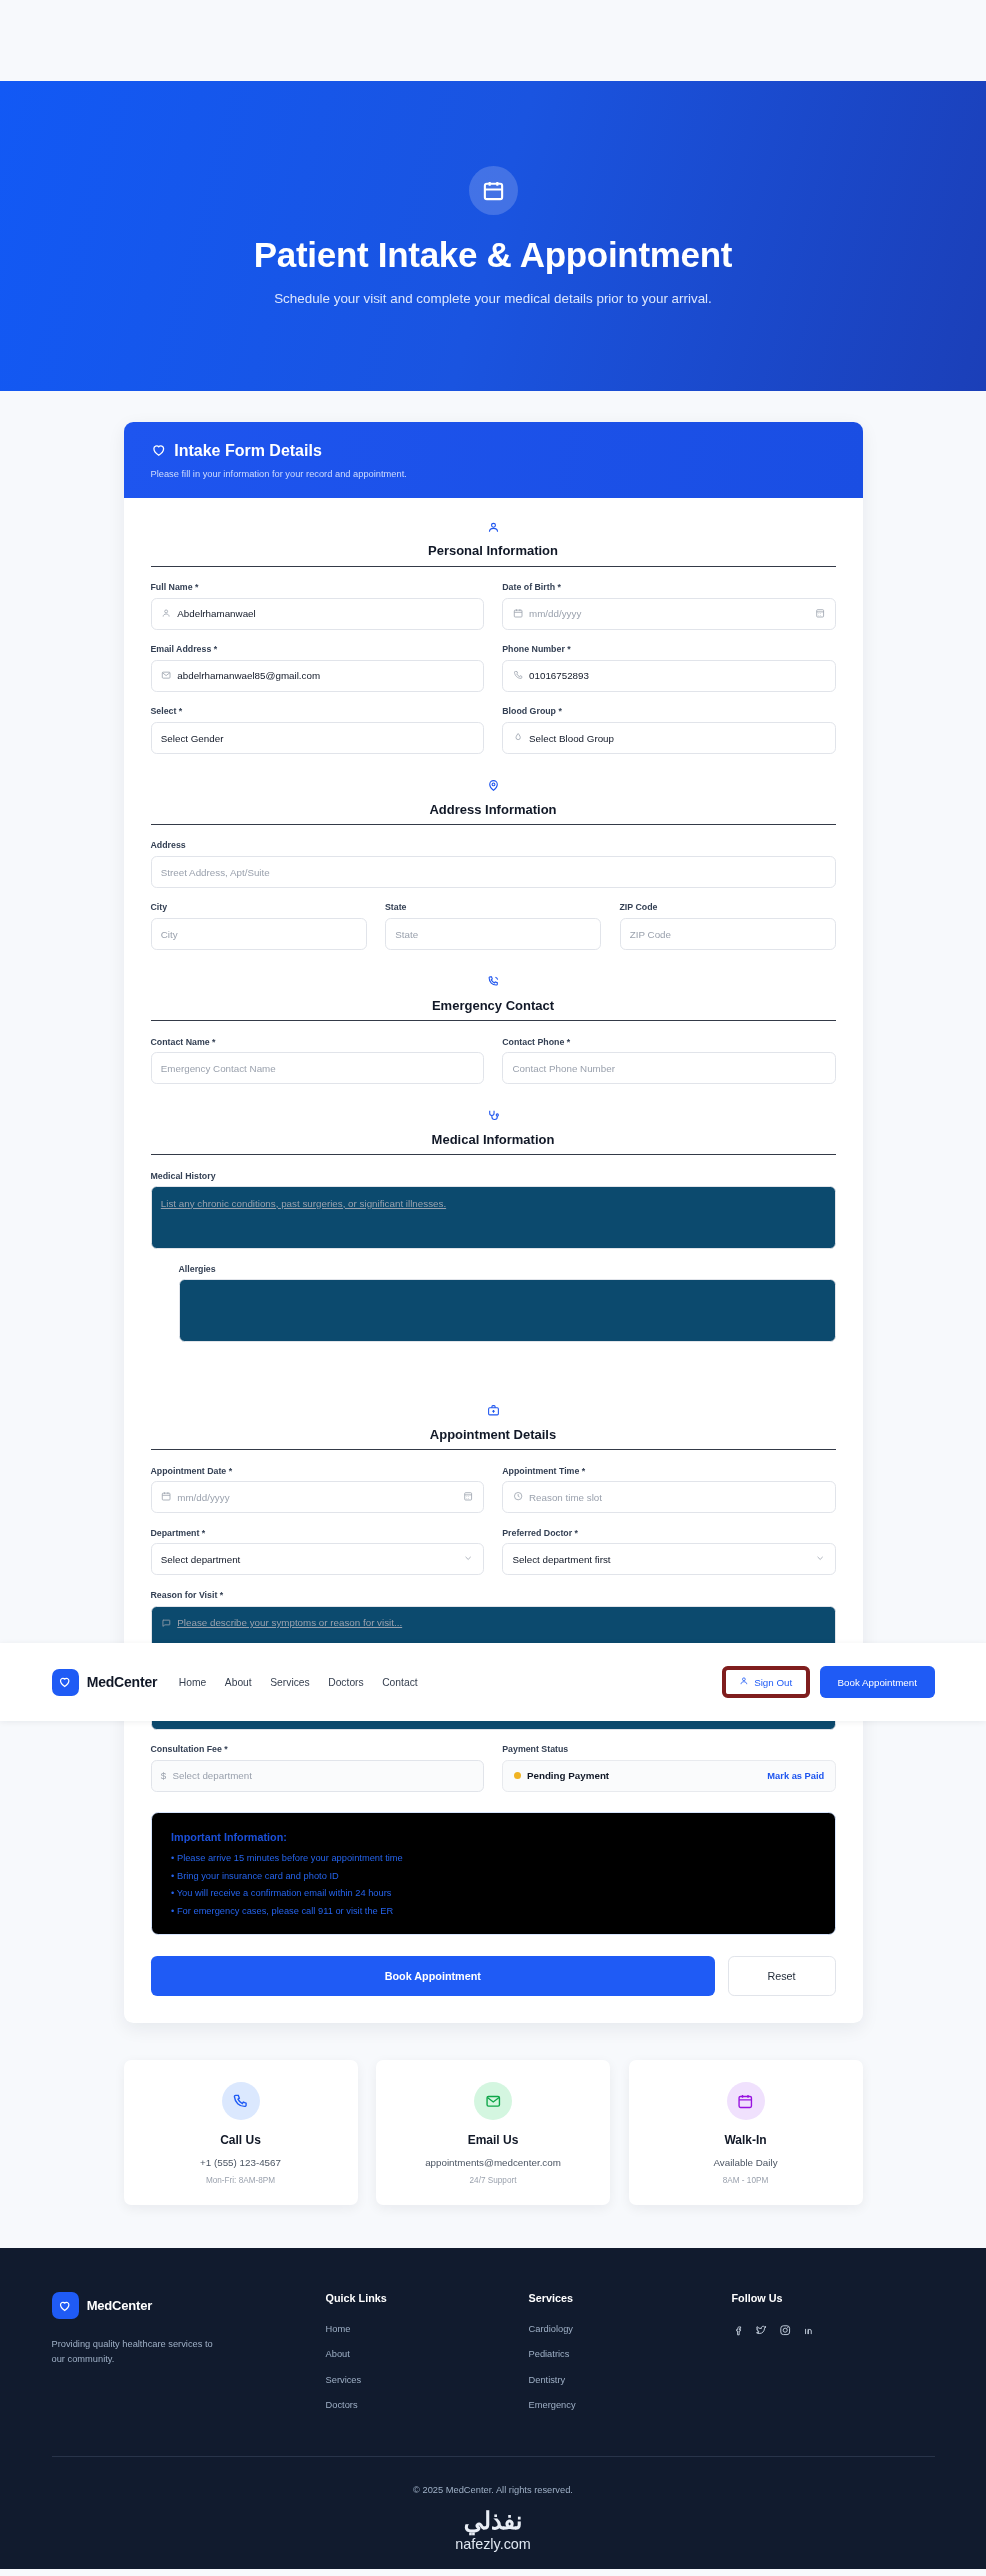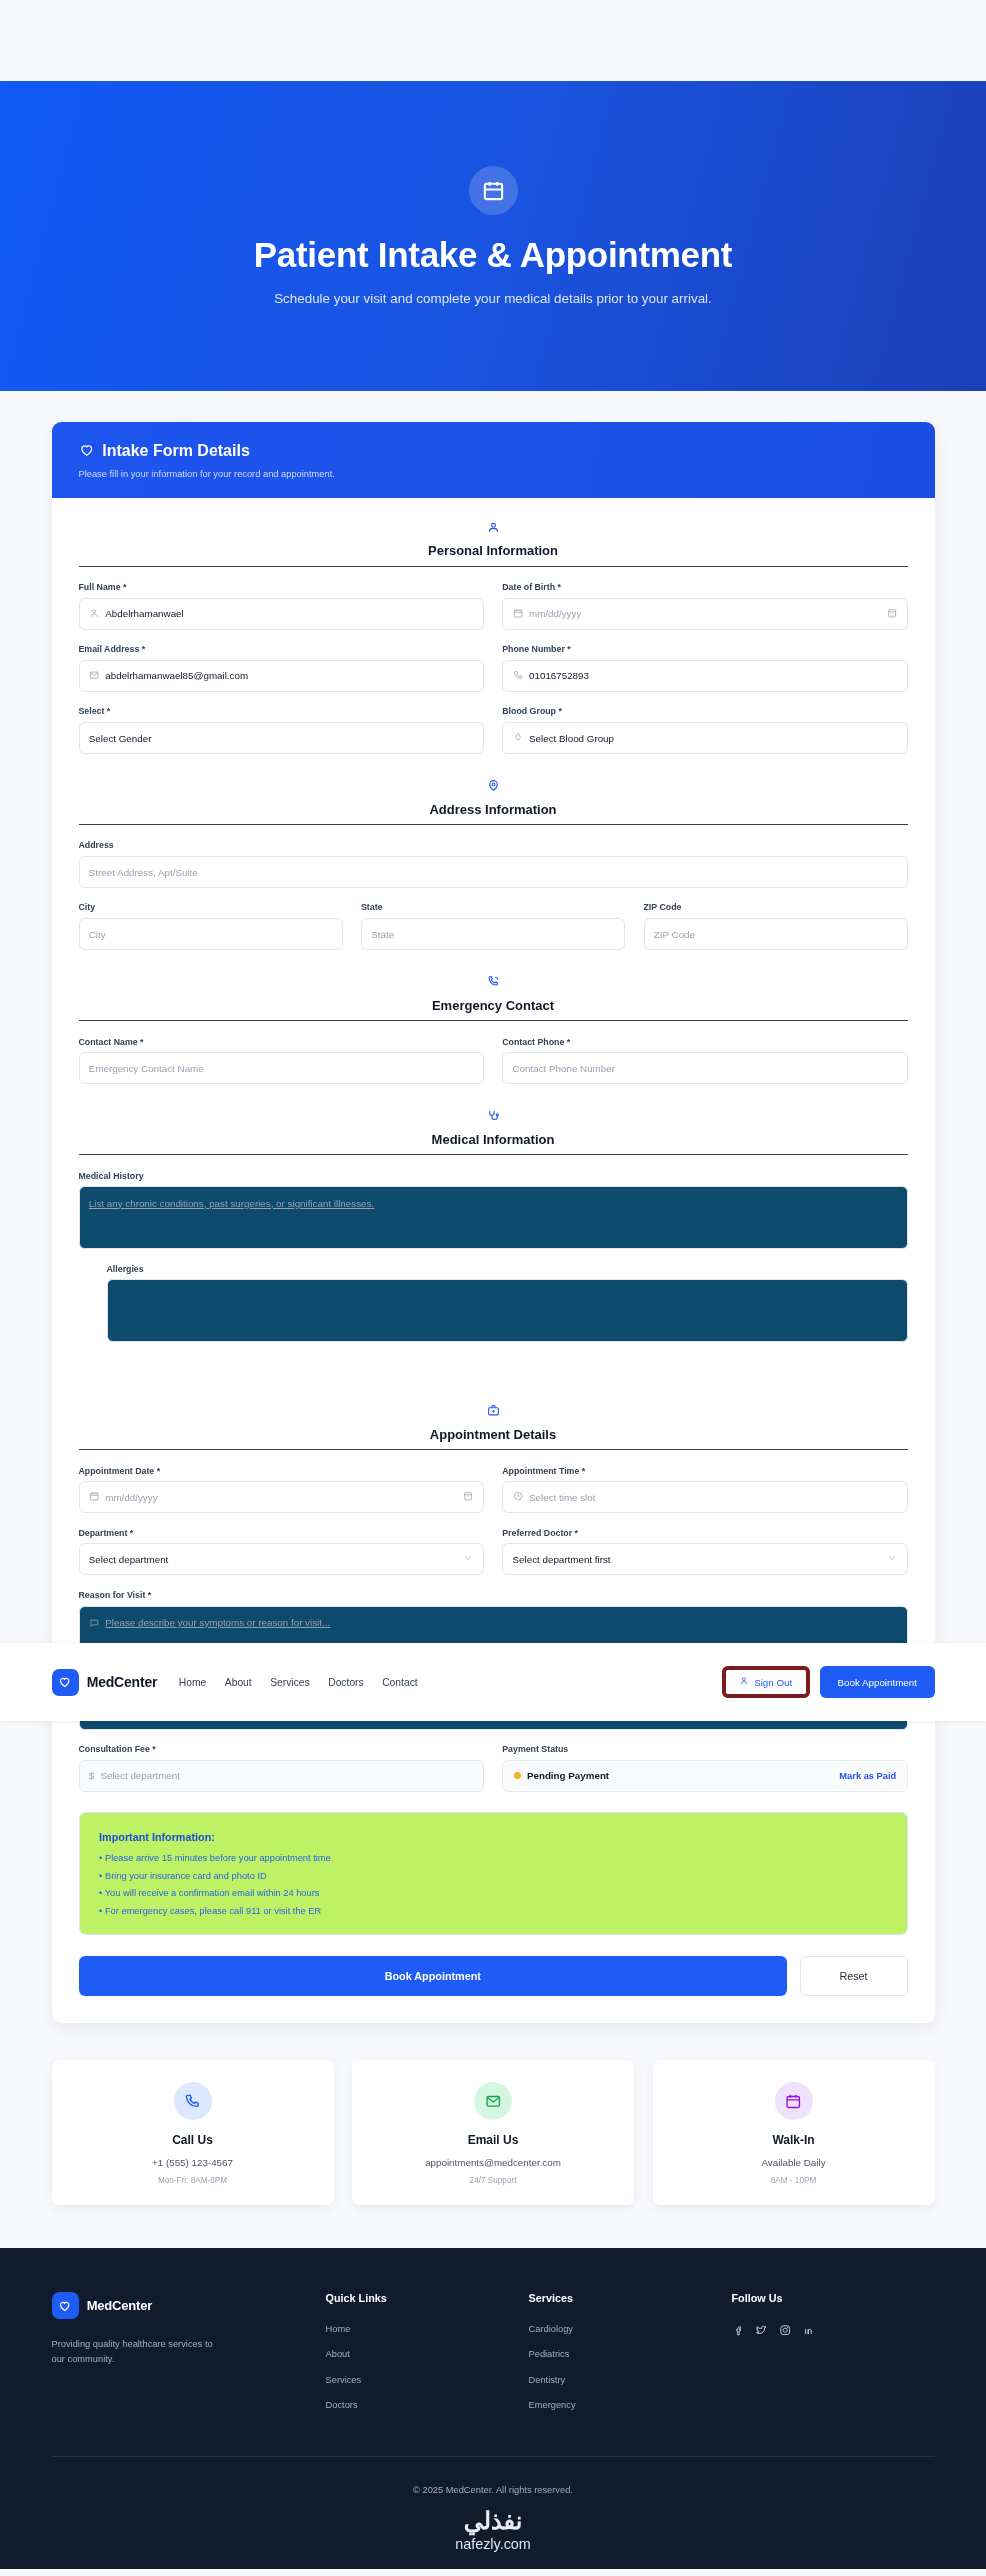--- a/index.html
+++ b/index.html
@@ -30,21 +30,21 @@
     margin-bottom: 21.6px;
   }
   .hero-icon-wrap svg { width: 23px; height: 23px; stroke: #ffffff; fill: none; stroke-width: 2.2; }
   .hero h1 {
     font-size: 35px; font-weight: 800; color: #fff;
     letter-spacing: -0.3px; line-height: 1.05; margin-bottom: 17.5px;
   }
   .hero p { font-size: 13.4px; color: #dbe6fe; font-weight: 400; }
 
   
-  .wrap { width: 883px; margin: 0 auto; }
+  .wrap { width: 739px; margin: 0 auto; }
 
   
   .form-card {
     background: #fff;
     border-radius: 9.3px;
     box-shadow: 0 5.2px 18px rgba(17,24,39,0.07);
     overflow: hidden;
     margin-top: 31px;
   }
   .form-card-header {
@@ -107,21 +107,21 @@
     padding: 0 10.3px; font-size: 9.8px;
   }
   .dot { width: 7.2px; height: 7.2px; border-radius: 50%; background: #f0b323; margin-right: 6.2px; }
   .pay-label { color: #111827; font-weight: 600; }
   .pay-link { margin-left: auto; color: #1e55ef; font-weight: 600; font-size: 9.3px; }
 
   .fee-box { background: #fafbfc; }
 
   
   .info {
-    background: #bef264; border: 0.5px solid #d6e4fd; border-radius: 7.2px;
+    background: #000000; border: 0.5px solid #d6e4fd; border-radius: 7.2px;
     padding: 17.5px 19.6px; margin: 20.6px 0 21.6px 0;
   }
   .info h3 { color: #1b4fd8; font-size: 10.8px; font-weight: 700; margin-bottom: 10.3px; }
   .info li { list-style: none; color: #2563eb; font-size: 9.3px; margin-bottom: 7.7px; }
   .info li:last-child { margin-bottom: 0; }
 
   
   .actions { display: flex; gap: 12.4px; }
   .btn-primary {
     flex: 1; height: 40px; background: #1f5bf5; color: #fff;
@@ -442,21 +442,21 @@
                   </svg></span>
             </div>
           </div>
           <div class="field">
             <label>Appointment Time *</label>
             <div class="input">
               <span><svg viewBox="0 0 24 24">
                     <circle cx="12" cy="12" r="8.6"></circle>
                     <path d="M12 7.2V12l3.2 2"></path>
                   </svg></span>
-              <span class="ph">Select time slot</span>
+              <span class="ph">Reason time slot</span>
             </div>
           </div>
         </div>
 
         <div class="row2">
           <div class="field">
             <label>Department *</label>
             <div class="input select">
               <span class="val">Select department</span>
               <span><svg class="chev" viewBox="0 0 24 24">

